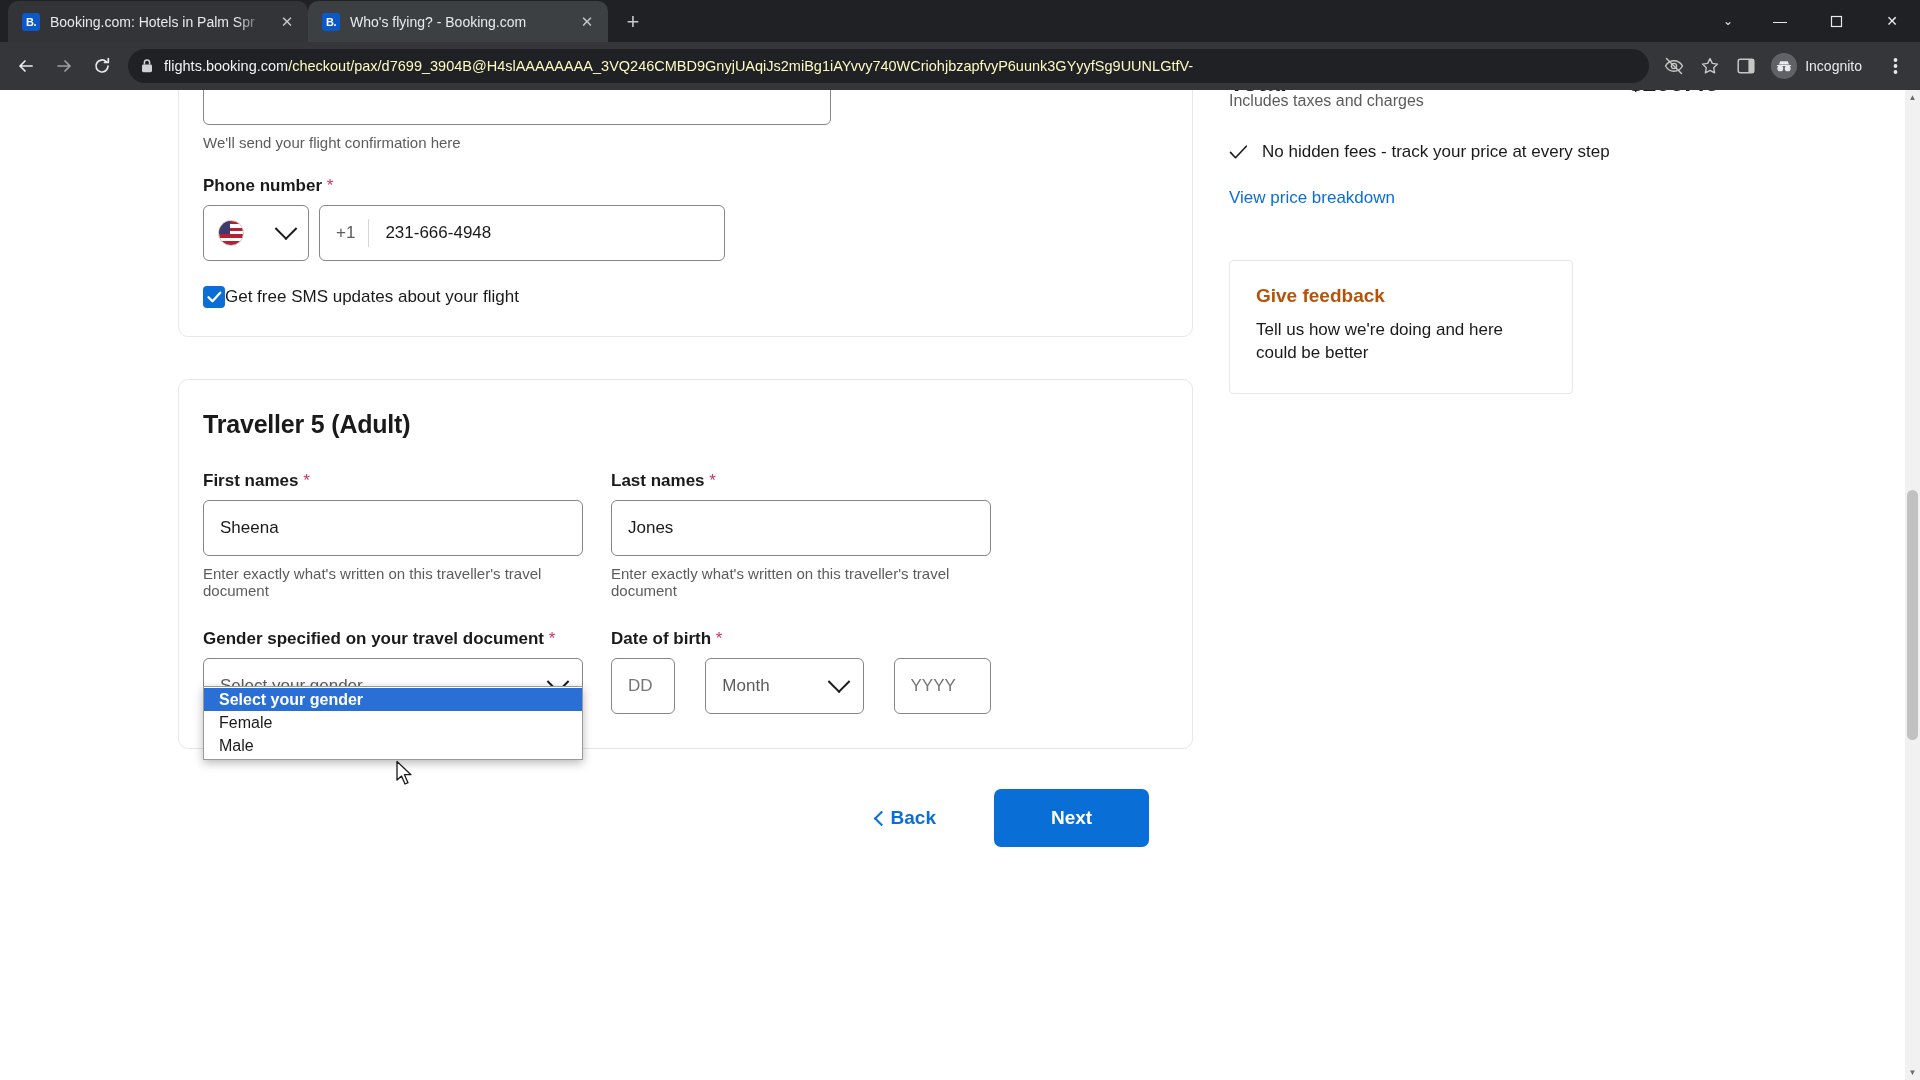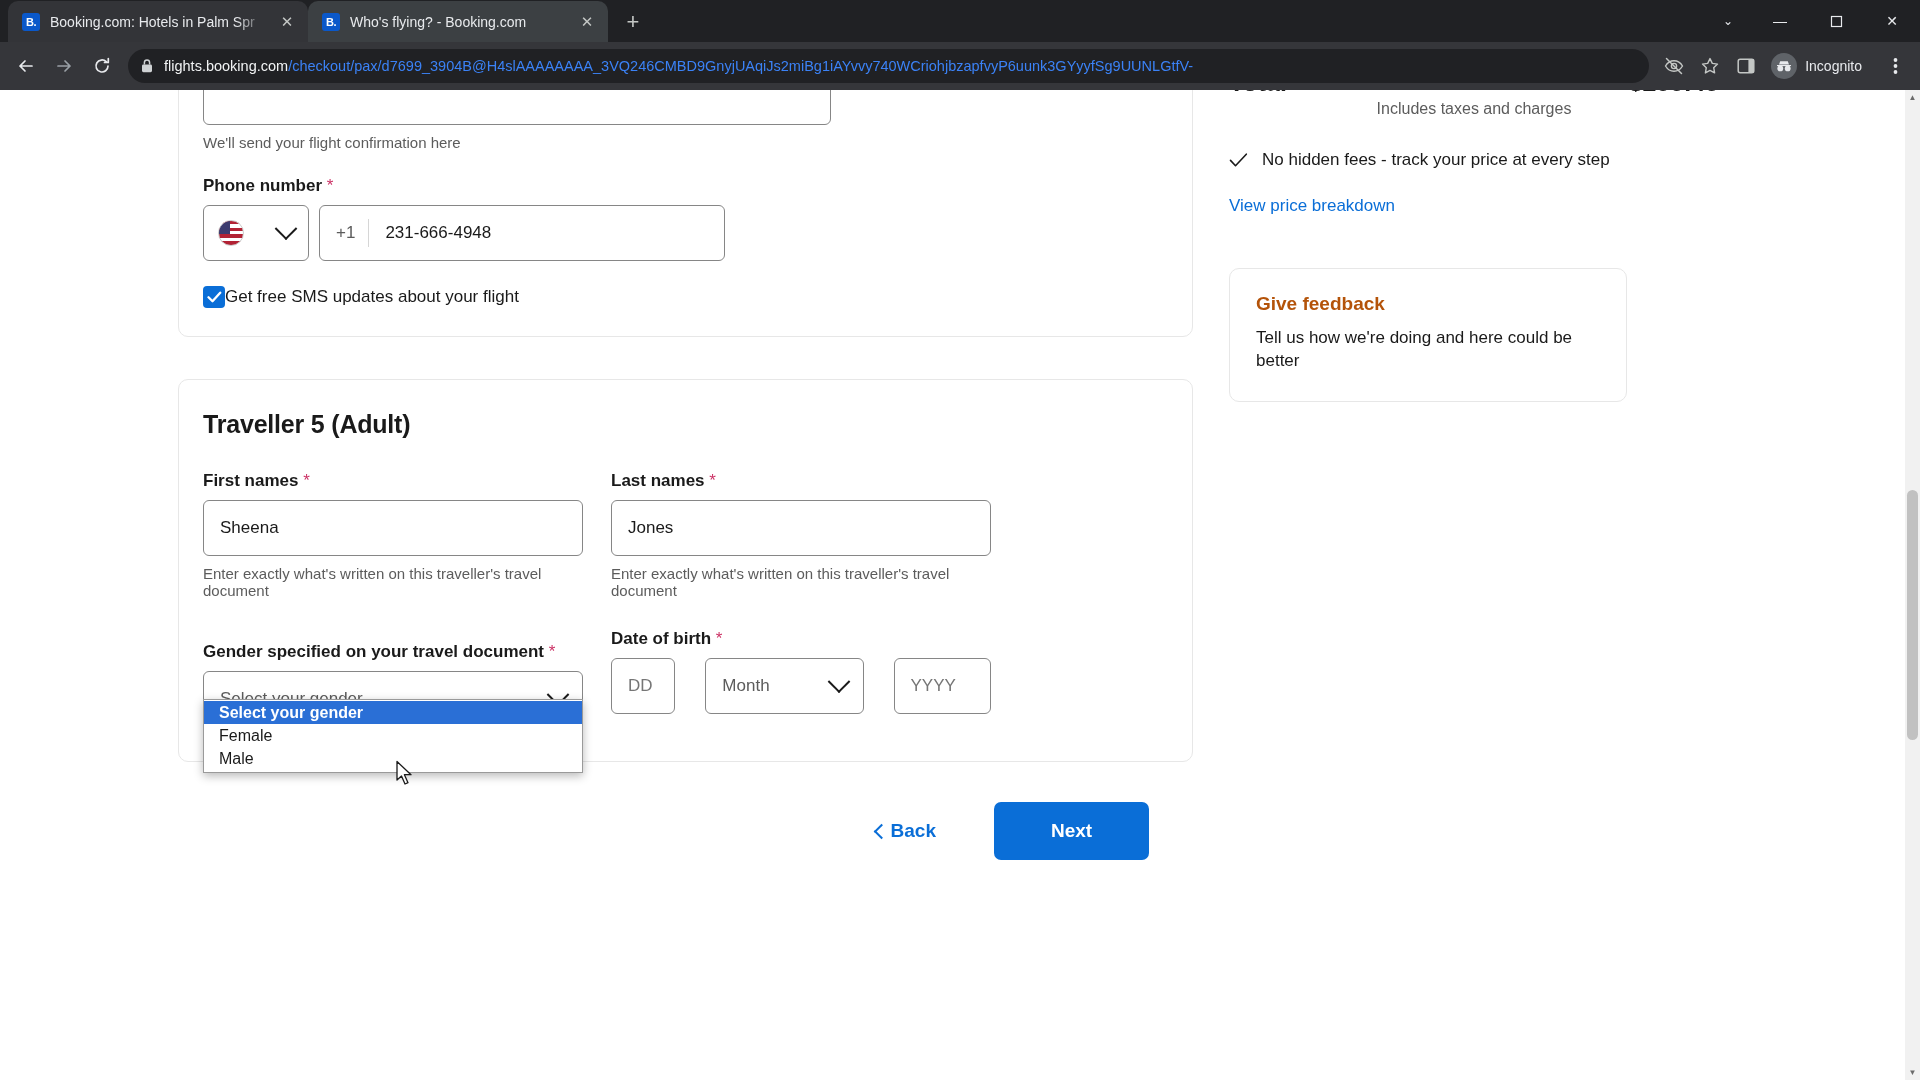--- a/index.html
+++ b/index.html
@@ -117,21 +117,21 @@
   .urltext {
     font-size: 14.5px;
     white-space: nowrap;
     overflow: hidden;
     flex: 1;
     min-width: 0;
     mask-image: linear-gradient(to right, #000 96%, transparent 100%);
     -webkit-mask-image: linear-gradient(to right, #000 96%, transparent 100%);
   }
   .url-host { color: #f1f3f4; }
-  .url-path { color: #3b82f6; }
+  .url-path { color: #fef9c3; }
   .tb-icon {
     width: 34px; height: 34px;
     display: flex; align-items: center; justify-content: center;
     color: #c4c7c5;
     flex-shrink: 0;
   }
   .incognito-pill {
     height: 34px;
     display: flex; align-items: center;
     gap: 8px;
@@ -298,21 +298,21 @@
   }
   .name-col { width: 380px; }
   .name-input { height: 56px; width: 380px; }
 
   .gender-row {
     display: flex;
     gap: 28px;
     margin-top: 30px;
     position: relative;
   }
-  .gender-col { width: 380px; position: relative; margin-top: 13px; }
+  .gender-col { width: 380px; position: relative; }
   .select-box {
     height: 56px;
     width: 380px;
     border: 1px solid #868686;
     border-radius: 6px;
     display: flex;
     align-items: center;
     justify-content: space-between;
     padding: 0 16px;
     font-size: 17px;
@@ -425,42 +425,40 @@
     align-items: baseline;
     margin-top: -22px;
     overflow: hidden;
     height: 24px;
   }
   .side-total-label { font-size: 25px; font-weight: bold; color: #1a1a1a; }
   .side-total-value { font-size: 25px; font-weight: bold; color: #1a1a1a; }
   .side-sub {
     font-size: 16px;
     color: #5c5c5c;
-    margin-top: 8px;
-    text-align: center;
   }
   .side-check-row {
     display: flex;
     align-items: center;
     gap: 14px;
     margin-top: 32px;
   }
   .side-check-text { font-size: 17px; color: #1a1a1a; }
   .side-link {
     display: block;
     margin-top: 26px;
     color: #0a6ed7;
     font-size: 17px;
   }
   .feedback-card {
     margin-top: 52px;
     border: 1px solid #e7e7e7;
-    border-radius: 10px;
+    border-radius: 4px;
     padding: 24px 26px 28px 26px;
-    width: 398px;
+    width: 344px;
   }
   .feedback-title {
     color: #b45309;
     font-size: 19px;
     font-weight: bold;
   }
   .feedback-body {
     font-size: 17px;
     color: #1a1a1a;
     margin-top: 12px;

